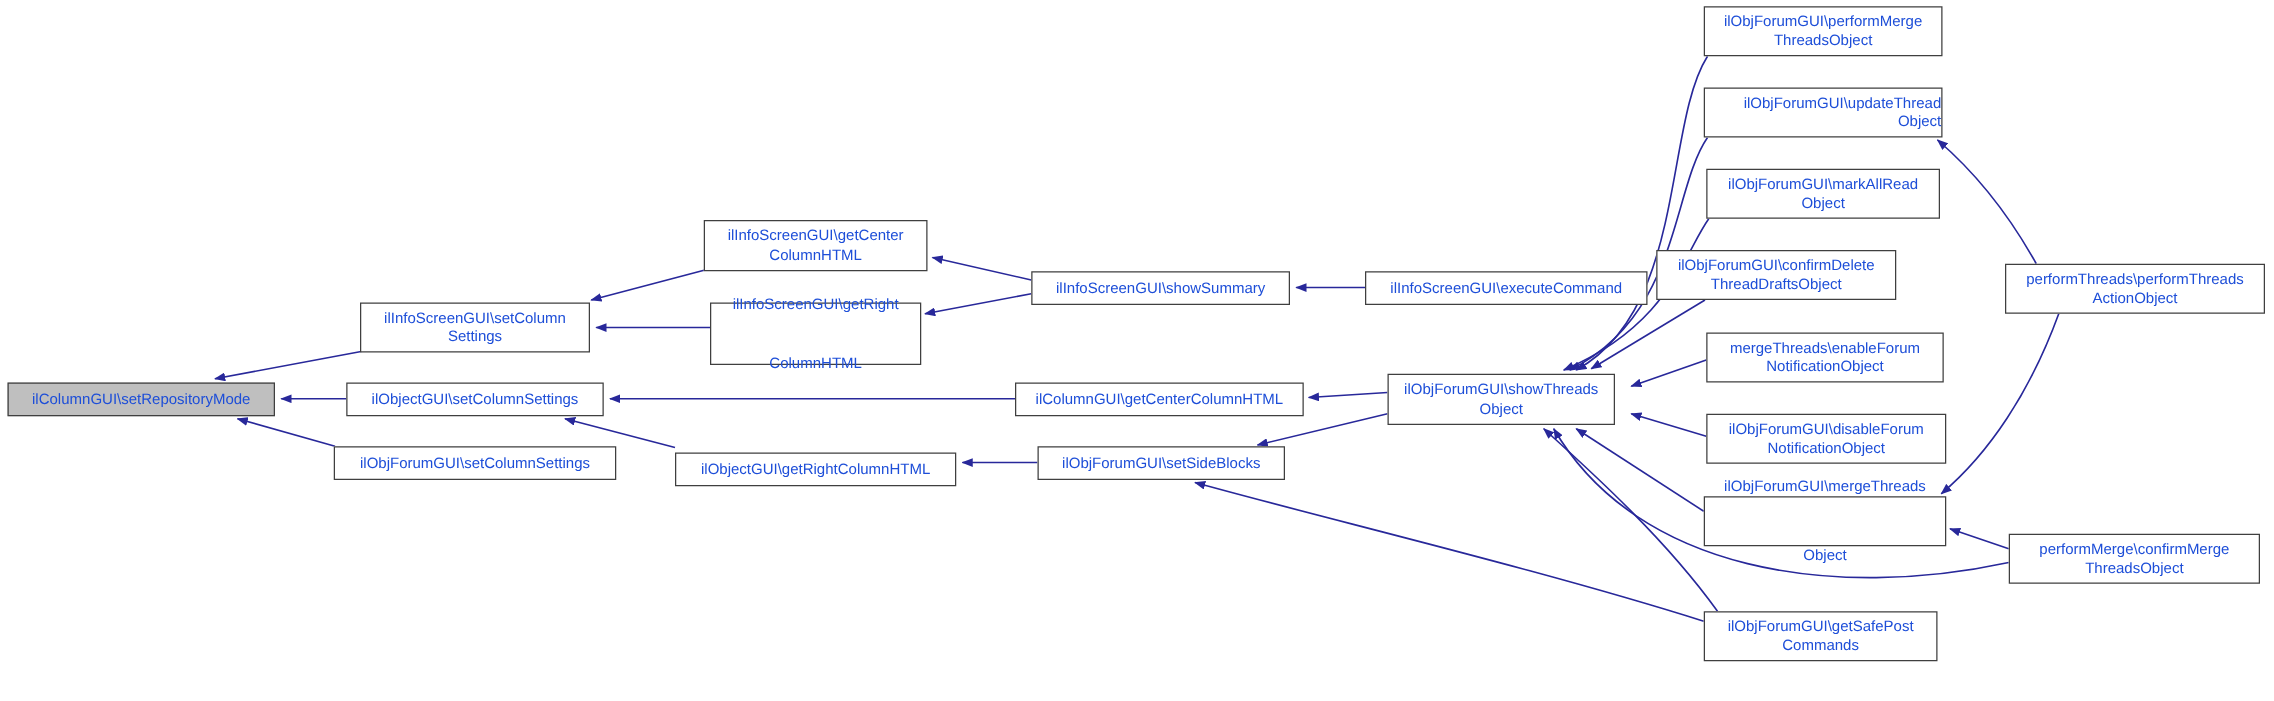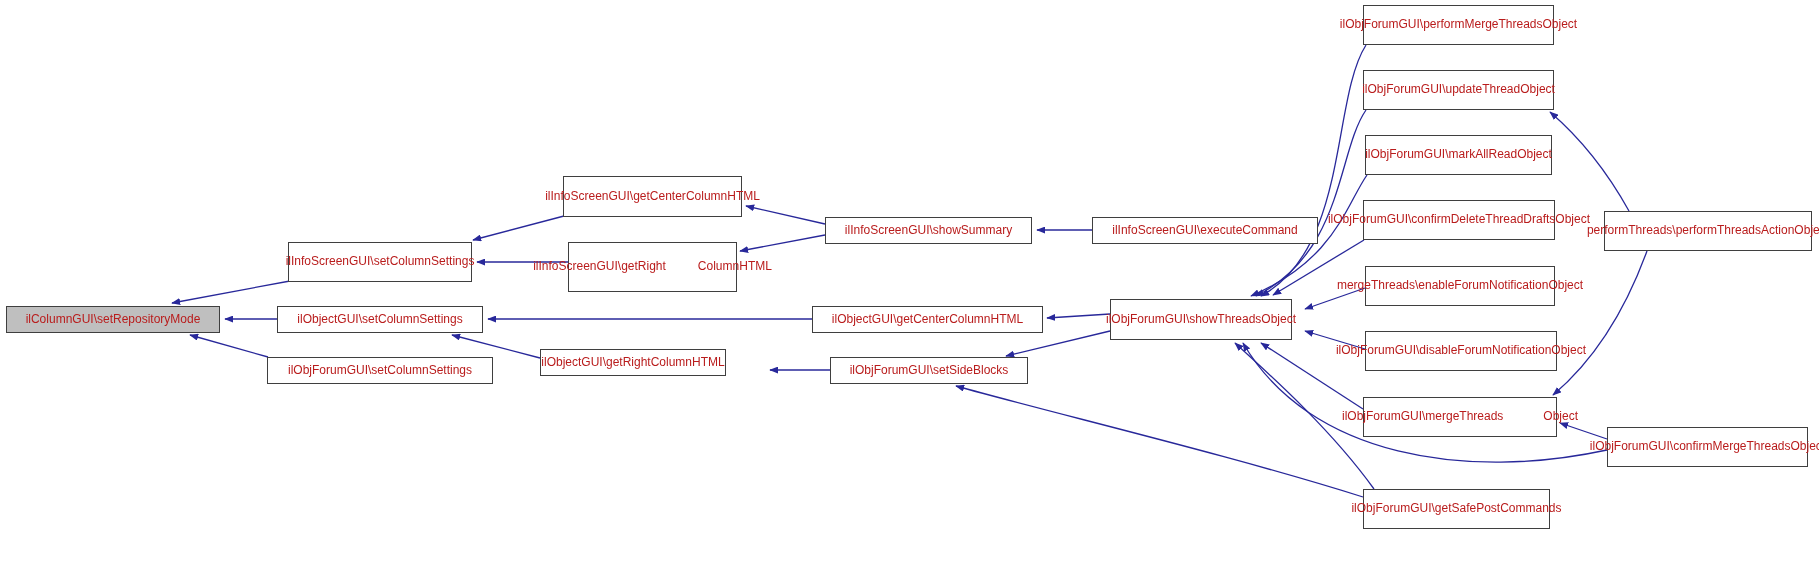--- a/index.html
+++ b/index.html
@@ -17,27 +17,27 @@
     width: 1819px;
     height: 561px;
     pointer-events: none;
   }
   .graph-node {
     position: absolute;
     box-sizing: border-box;
     background: #ffffff;
     border: 1.4px solid #3f3f3f;
     display: flex;
-    flex-direction: row;
+    flex-direction: column;
     justify-content: center;
     align-items: center;
     text-align: center;
     font-size: 12px;
     line-height: 1.28;
-    color: #b91c1c;
+    color: #1d4ed8;
     white-space: nowrap;
     cursor: pointer;
   }
   .graph-node.highlight {
     background: #bfbfbf;
     cursor: default;
     text-align: center;
   }
   .node-line { display: block; }
 </style>
@@ -95,52 +95,52 @@
       <span class="node-line">ilObjForumGUI\setColumnSettings</span>
     </div>
     <div class="graph-node" style="left: 563px; top: 176px; width: 179px; height: 41px;">
       <span class="node-line">ilInfoScreenGUI\getCenter</span>
       <span class="node-line">ColumnHTML</span>
     </div>
     <div class="graph-node" style="left: 568px; top: 242px; width: 169px; height: 50px; gap: 32px;">
       <span class="node-line">ilInfoScreenGUI\getRight</span>
       <span class="node-line">ColumnHTML</span>
     </div>
-    <div class="graph-node" style="left: 540px; top: 349px; width: 186px; height: 27px;">
+    <div class="graph-node" style="left: 540px; top: 362px; width: 225px; height: 27px;">
       <span class="node-line">ilObjectGUI\getRightColumnHTML</span>
     </div>
     <div class="graph-node" style="left: 825px; top: 217px; width: 207px; height: 27px;">
       <span class="node-line">ilInfoScreenGUI\showSummary</span>
     </div>
     <div class="graph-node" style="left: 1092px; top: 217px; width: 226px; height: 27px;">
       <span class="node-line">ilInfoScreenGUI\executeCommand</span>
     </div>
     <div class="graph-node" style="left: 812px; top: 306px; width: 231px; height: 27px;">
-      <span class="node-line">ilObjectGUI\getCenterColumnHTML</span>
+      <span class="node-line">ilColumnGUI\getCenterColumnHTML</span>
     </div>
     <div class="graph-node" style="left: 830px; top: 357px; width: 198px; height: 27px;">
       <span class="node-line">ilObjForumGUI\setSideBlocks</span>
     </div>
     <div class="graph-node" style="left: 1110px; top: 299px; width: 182px; height: 41px;">
       <span class="node-line">ilObjForumGUI\showThreads</span>
       <span class="node-line">Object</span>
     </div>
     <div class="graph-node" style="left: 1363px; top: 5px; width: 191px; height: 40px;">
       <span class="node-line">ilObjForumGUI\performMerge</span>
       <span class="node-line">ThreadsObject</span>
     </div>
-    <div class="graph-node" style="left: 1363px; top: 70px; width: 191px; height: 40px;">
+    <div class="graph-node" style="left: 1363px; top: 70px; width: 191px; height: 40px; align-items: flex-end;">
       <span class="node-line">ilObjForumGUI\updateThread</span>
       <span class="node-line">Object</span>
     </div>
     <div class="graph-node" style="left: 1365px; top: 135px; width: 187px; height: 40px;">
       <span class="node-line">ilObjForumGUI\markAllRead</span>
       <span class="node-line">Object</span>
     </div>
-    <div class="graph-node" style="left: 1363px; top: 200px; width: 192px; height: 40px;">
+    <div class="graph-node" style="left: 1325px; top: 200px; width: 192px; height: 40px;">
       <span class="node-line">ilObjForumGUI\confirmDelete</span>
       <span class="node-line">ThreadDraftsObject</span>
     </div>
     <div class="graph-node" style="left: 1365px; top: 266px; width: 190px; height: 40px;">
       <span class="node-line">mergeThreads\enableForum</span>
       <span class="node-line">NotificationObject</span>
     </div>
     <div class="graph-node" style="left: 1365px; top: 331px; width: 192px; height: 40px;">
       <span class="node-line">ilObjForumGUI\disableForum</span>
       <span class="node-line">NotificationObject</span>
@@ -151,16 +151,16 @@
     </div>
     <div class="graph-node" style="left: 1363px; top: 489px; width: 187px; height: 40px;">
       <span class="node-line">ilObjForumGUI\getSafePost</span>
       <span class="node-line">Commands</span>
     </div>
     <div class="graph-node" style="left: 1604px; top: 211px; width: 208px; height: 40px;">
       <span class="node-line">performThreads\performThreads</span>
       <span class="node-line">ActionObject</span>
     </div>
     <div class="graph-node" style="left: 1607px; top: 427px; width: 201px; height: 40px;">
-      <span class="node-line">ilObjForumGUI\confirmMerge</span>
+      <span class="node-line">performMerge\confirmMerge</span>
       <span class="node-line">ThreadsObject</span>
     </div>
   </div>
 
 </body></html>

